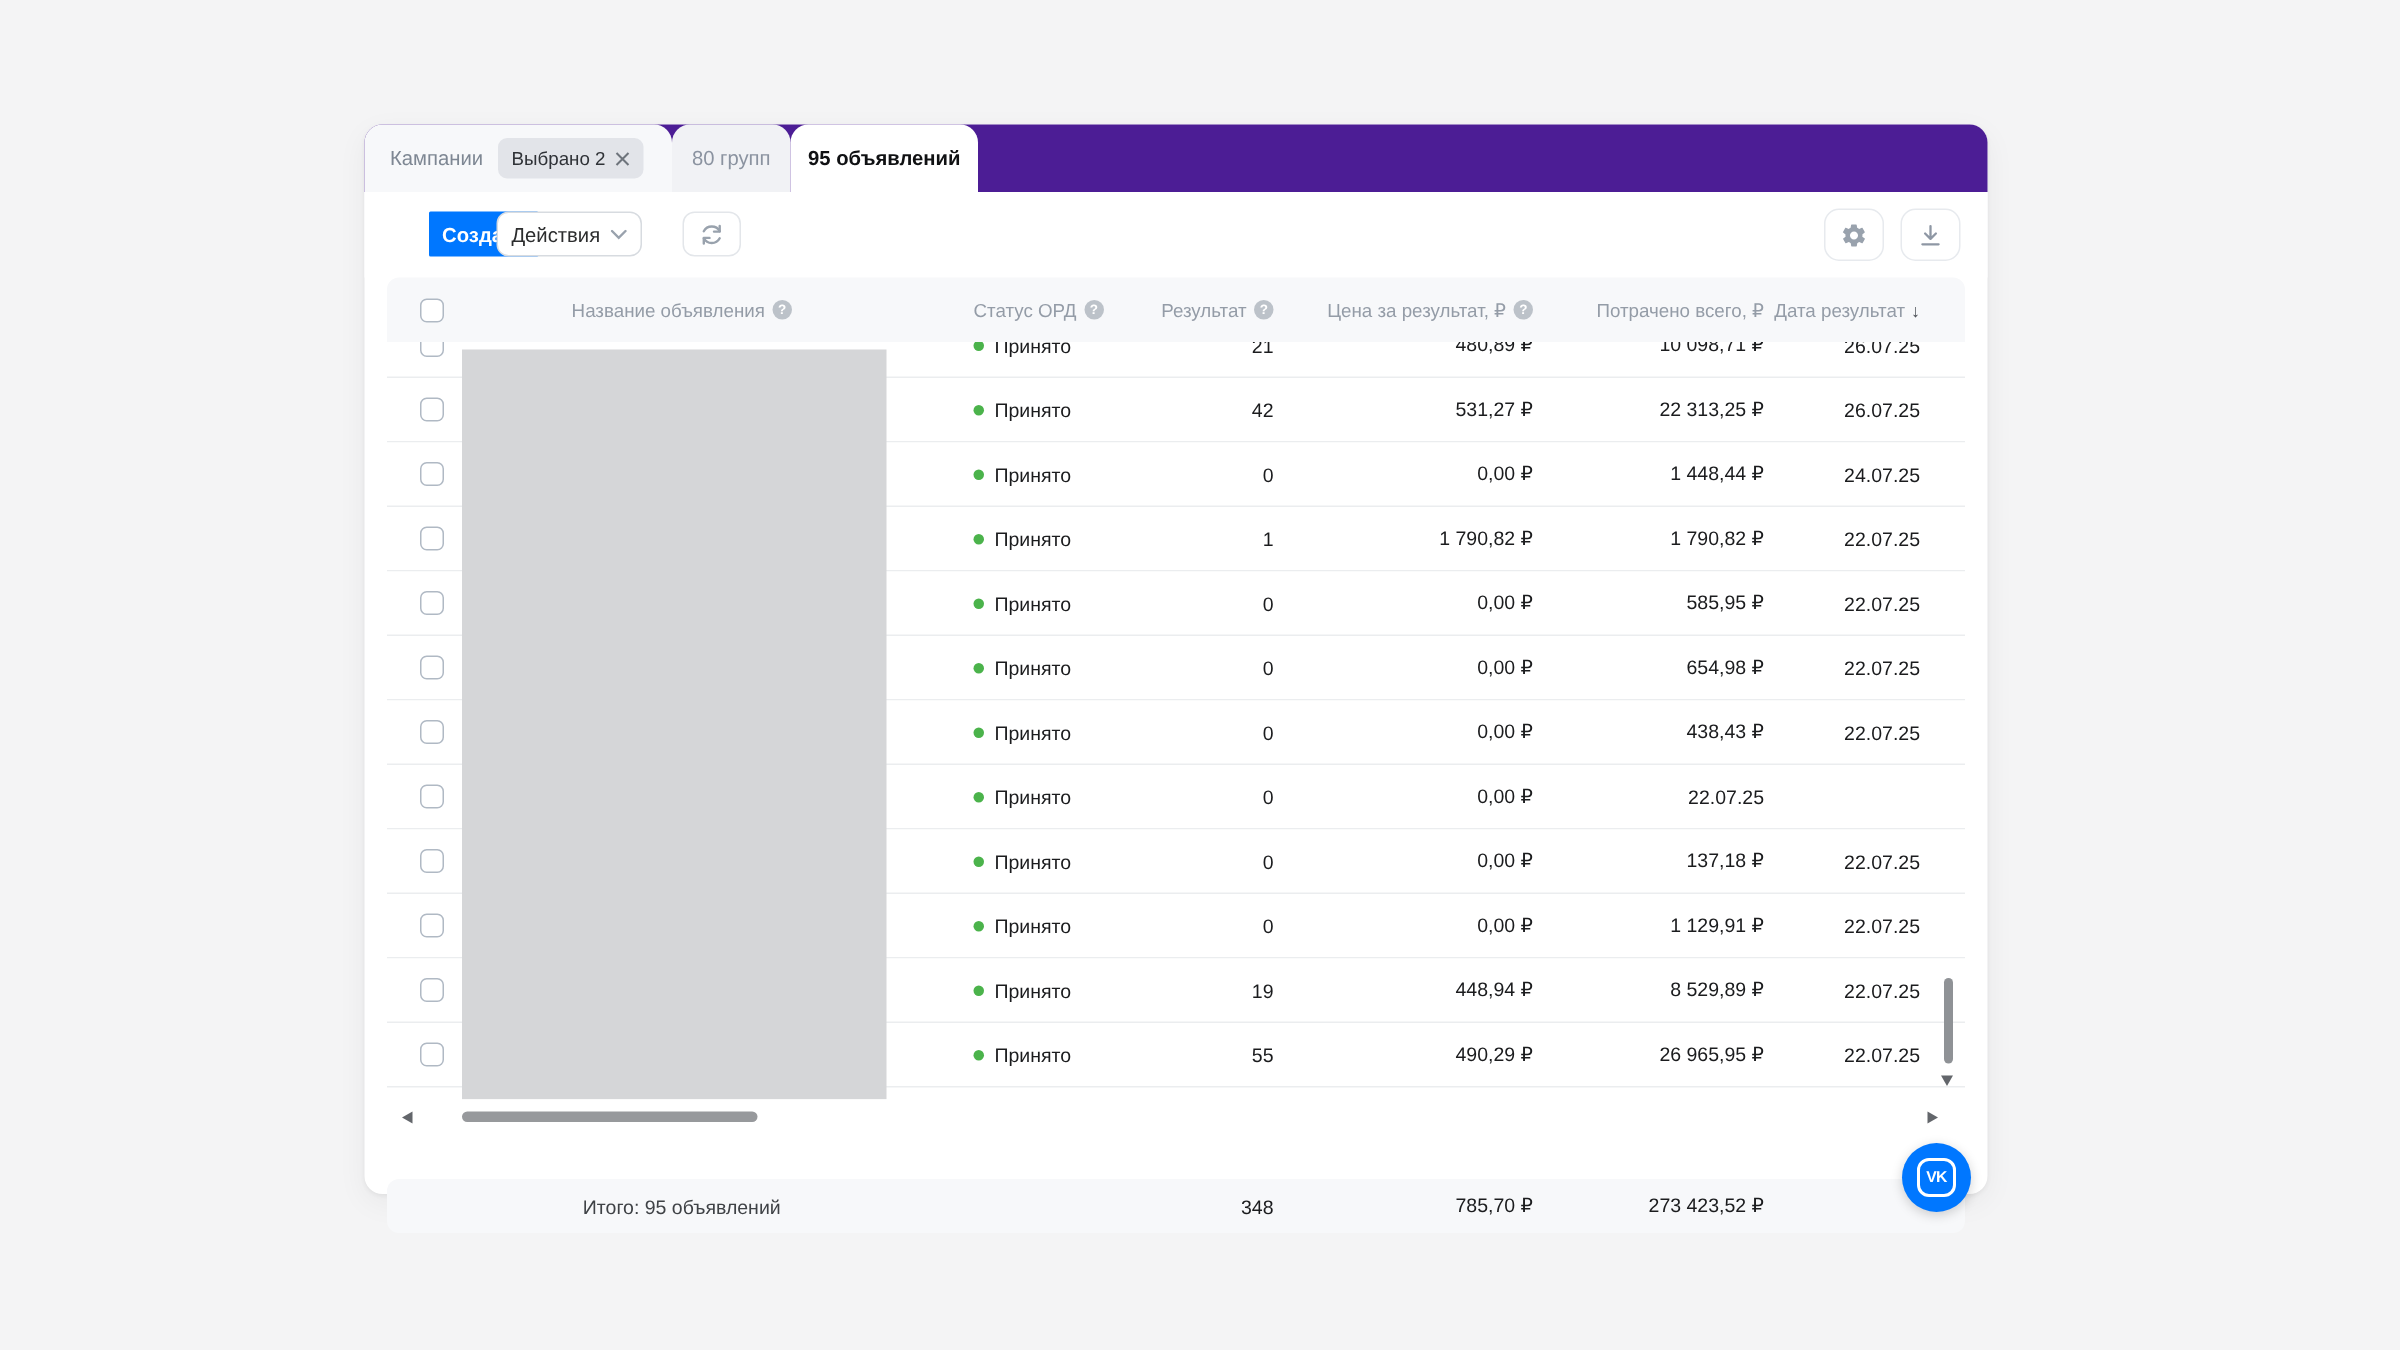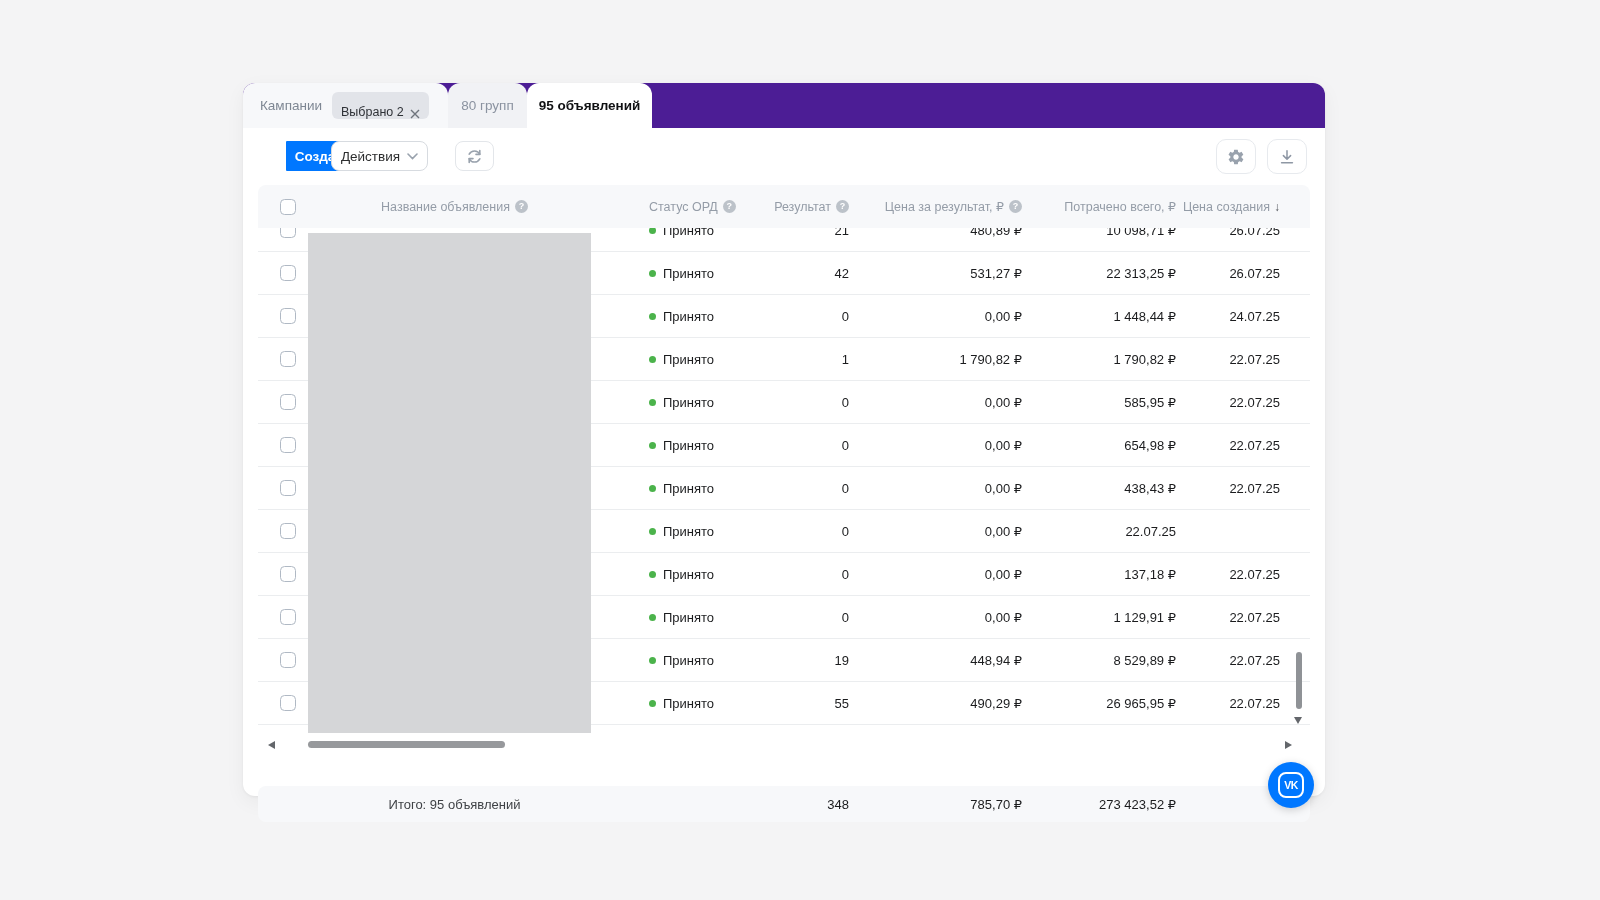--- a/index.html
+++ b/index.html
@@ -13,21 +13,21 @@
           box-shadow:0 1px 3px rgba(0,0,0,.05), 0 6px 20px rgba(0,0,0,.05); }
 
   
   .tabbar { position:absolute; left:0; top:0; width:100%; height:45px;
             background:#4c1d95; border-radius:12px 12px 0 0; display:flex; }
   .tab { height:45px; display:flex; align-items:center; justify-content:center;
          font-size:13.5px; color:#7e8793; border-radius:12px 12px 0 0; cursor:pointer; }
   .tab-campaigns { width:205px; background:#f7f8fa; justify-content:flex-start; padding-left:17px; gap:10px; }
   .tab-groups { width:79px; background:#f1f2f5; color:#8b93a0; }
   .tab-ads { width:125px; background:#ffffff; color:#101113; font-weight:600; }
-  .badge { display:inline-flex; align-items:flex-end; gap:6px; height:27px; padding:0 9px;
+  .badge { display:inline-flex; align-items:center; gap:6px; height:27px; padding:0 9px;
            background:#e2e4e9; border-radius:6px; font-size:12.5px; color:#2f3237; cursor:pointer; }
 
   
   .toolbar { position:absolute; left:0; top:45px; width:100%; height:57px; background:#fff; }
   .btn-create { position:absolute; left:16px; top:13px; width:73px; height:30px; border:none;
                 border-radius:1px; color:#fff; font-size:13.5px; font-weight:600;
                 font-family:inherit; cursor:pointer;margin-left:27px; }
   .btn-actions { position:absolute; left:88px; top:13px; width:97px; height:30px; background:#fff;
                  border:1px solid #d7dbe0; border-radius:8px; font-size:13.5px; color:#2c2d2e;
                  font-family:inherit; display:flex; align-items:center; justify-content:center; gap:7px; cursor:pointer; }
@@ -169,21 +169,21 @@
         <span class="help">?</span>
       </div>
       <div class="cell cell-right">
         <span>Цена за результат, ₽</span>
         <span class="help">?</span>
       </div>
       <div class="cell cell-right">
         <span>Потрачено всего, ₽</span>
       </div>
       <div class="cell cell-right">
-        <span>Цена создания</span>
+        <span>Дата результат</span>
         <span class="sort-arrow">↓</span>
       </div>
       <div class="cell"></div>
     </div>
 
     <div class="tbody">
       <div class="rows">
           <div class="row grid">
     <div class="cell cell-center">
               <span class="checkbox"></span>

